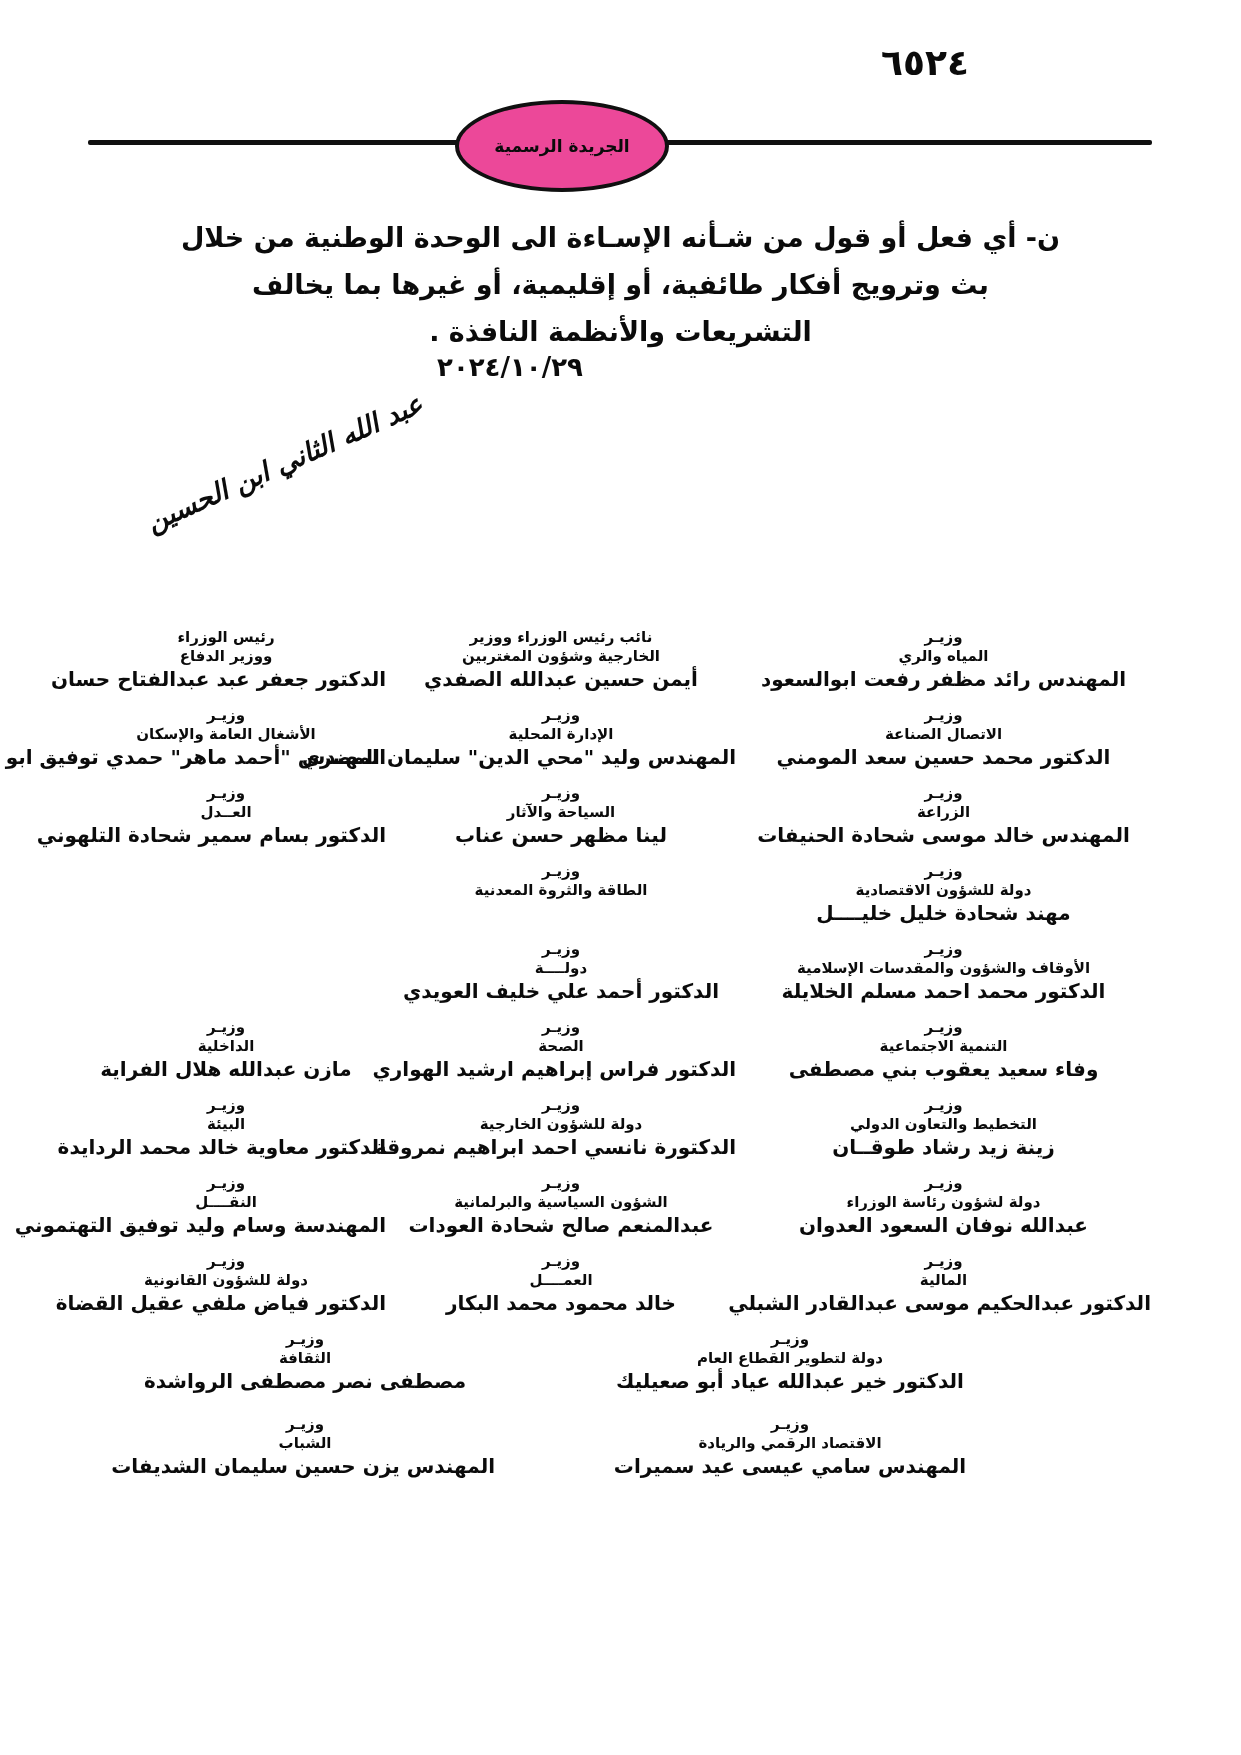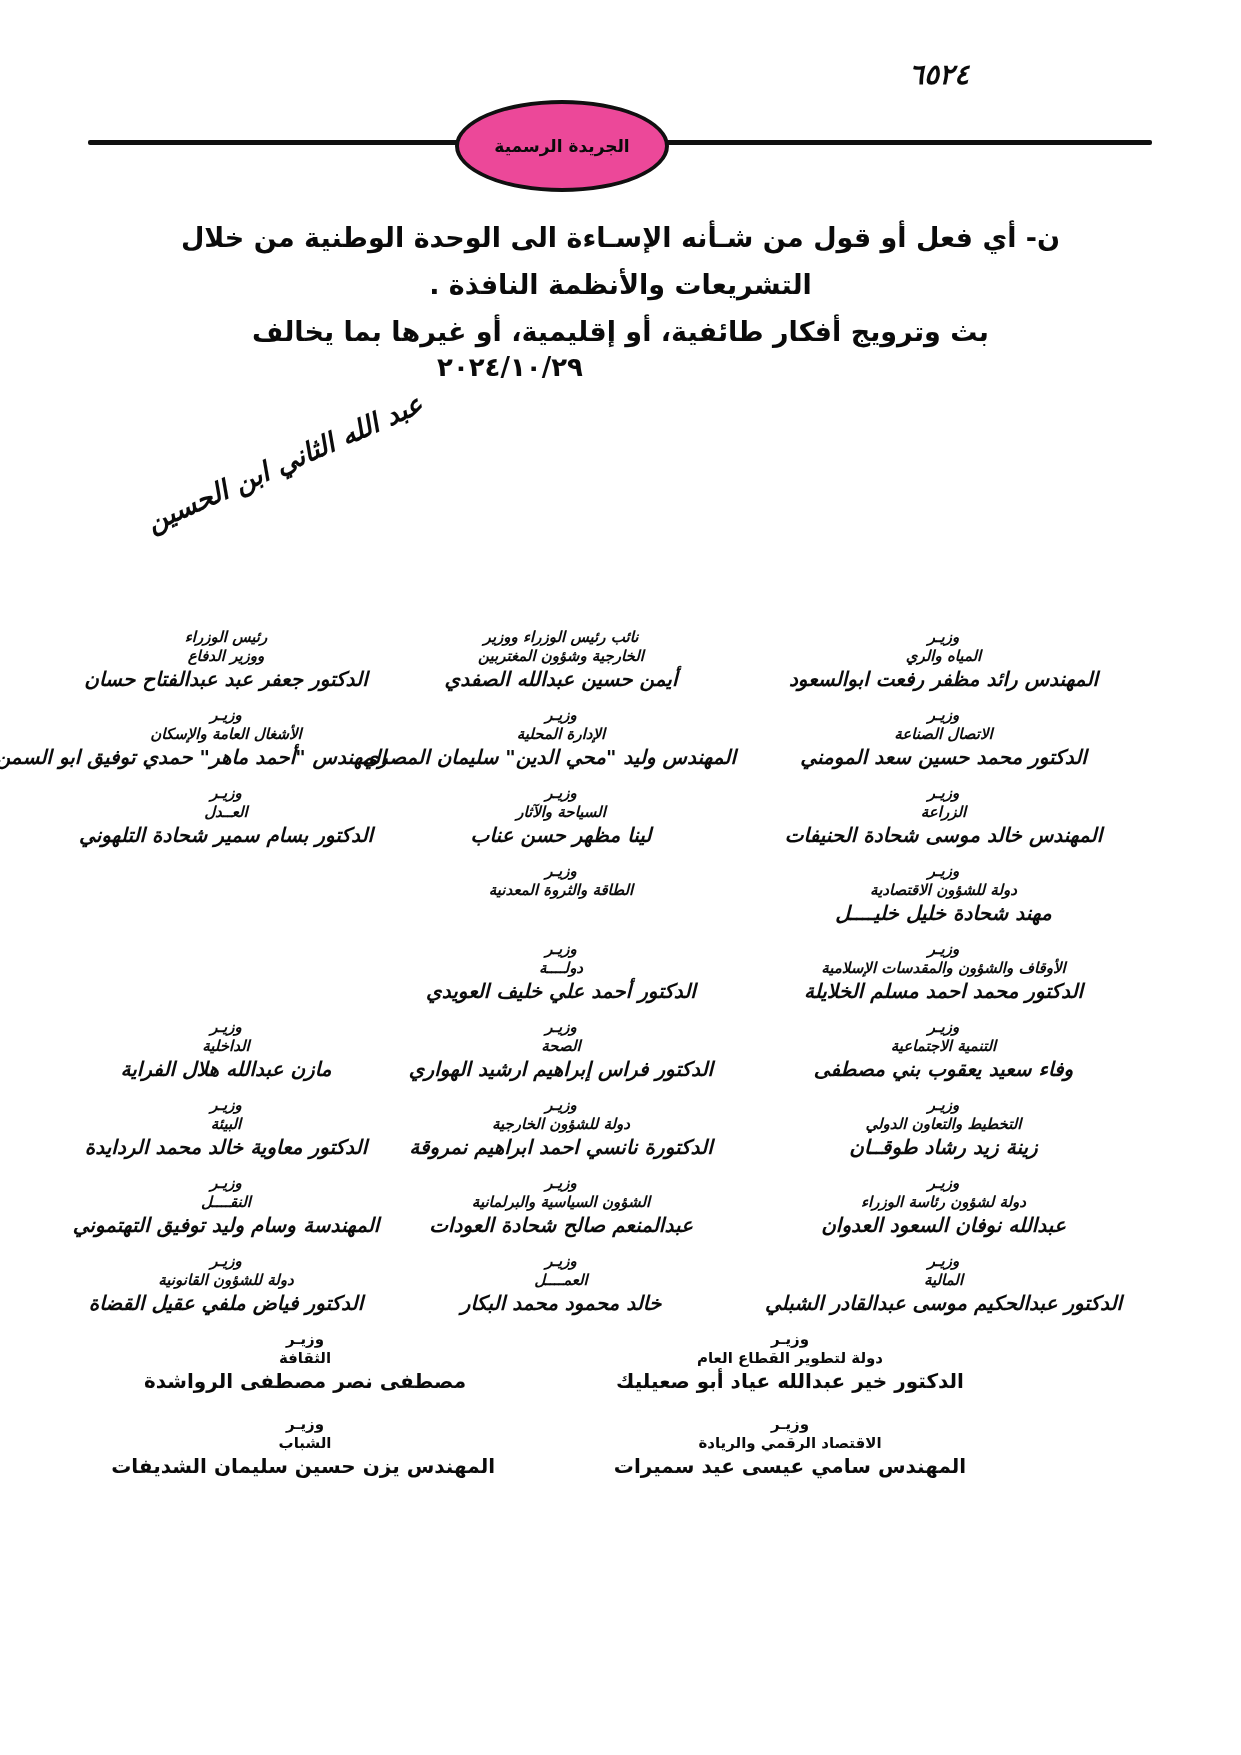--- a/index.html
+++ b/index.html
@@ -7,22 +7,22 @@
     width:1241px; height:1755px;
     background:#ffffff;
     font-family:"DejaVu Sans", sans-serif;
     direction:rtl;
     position:relative;
     color:#0b0b0b;
     overflow:hidden;
   }
   
   .page-number {
-    position:absolute; top:58px; right:272px;
-    font-size:28px; font-weight:bold; letter-spacing:6px;font-style:italic;
+    position:absolute; top:42px; right:272px;
+    font-size:36px; font-weight:bold; letter-spacing:6px;
   }
   
   .masthead { position:absolute; top:102px; left:0; right:0; height:90px; }
   .masthead .rule {
     position:absolute; top:38px; left:88px; right:89px; height:5px;
     background:#101010; border-radius:2px;
   }
   .masthead .oval {
     position:absolute; left:455px; top:-2px; width:206px; height:84px;
     border:4px solid #101010; border-radius:50%;
@@ -51,42 +51,42 @@
     white-space:nowrap;
   }
   
   .ministers { position:absolute; top:628px; left:0; right:0; }
   .m-row {
     display:grid;
     grid-template-columns:415px 350px 320px; 
     margin:0 90px 14px 56px;
   }
   .m-row-2 { display:block; position:relative; height:64px; margin:0 0 21px 0; }
-  .m-slot { text-align:center;font-style:italic; }
+  .m-slot { text-align:center; }
   .m-slot2-0 { position:absolute; right:261px; width:380px; text-align:center; }
   .m-slot2-1 { position:absolute; left:115px;  width:380px; text-align:center; }
   .m-title { font-size:15px; font-weight:bold; line-height:19px; white-space:nowrap; }
   .m-name  { font-size:20px; font-weight:bold; line-height:26px; white-space:nowrap;text-align:center; }
 </style>
 </head>
 <body>
 
 <div class="page-number">٦٥٢٤</div>
 
 <div class="masthead">
   <div class="rule"></div>
   <div class="oval">
     <span>الجريدة الرسمية</span>
   </div>
 </div>
 
 <div class="decree">
   <div class="line">ن- أي فعل أو قول من شـأنه الإسـاءة الى الوحدة الوطنية من خلال</div>
+  <div class="line">بث وترويج أفكار طائفية، أو إقليمية، أو غيرها بما يخالف</div>
   <div class="line">التشريعات والأنظمة النافذة .</div>
-  <div class="line">بث وترويج أفكار طائفية، أو إقليمية، أو غيرها بما يخالف</div>
 </div>
 
 <div class="decree-date">٢٠٢٤/١٠/٢٩</div>
 
 <div class="signature">عبد الله الثاني ابن الحسين</div>
 
 <div class="ministers">
     <div class="m-row">
       <div class="m-slot">
         <div class="m-title">وزيـر</div>

